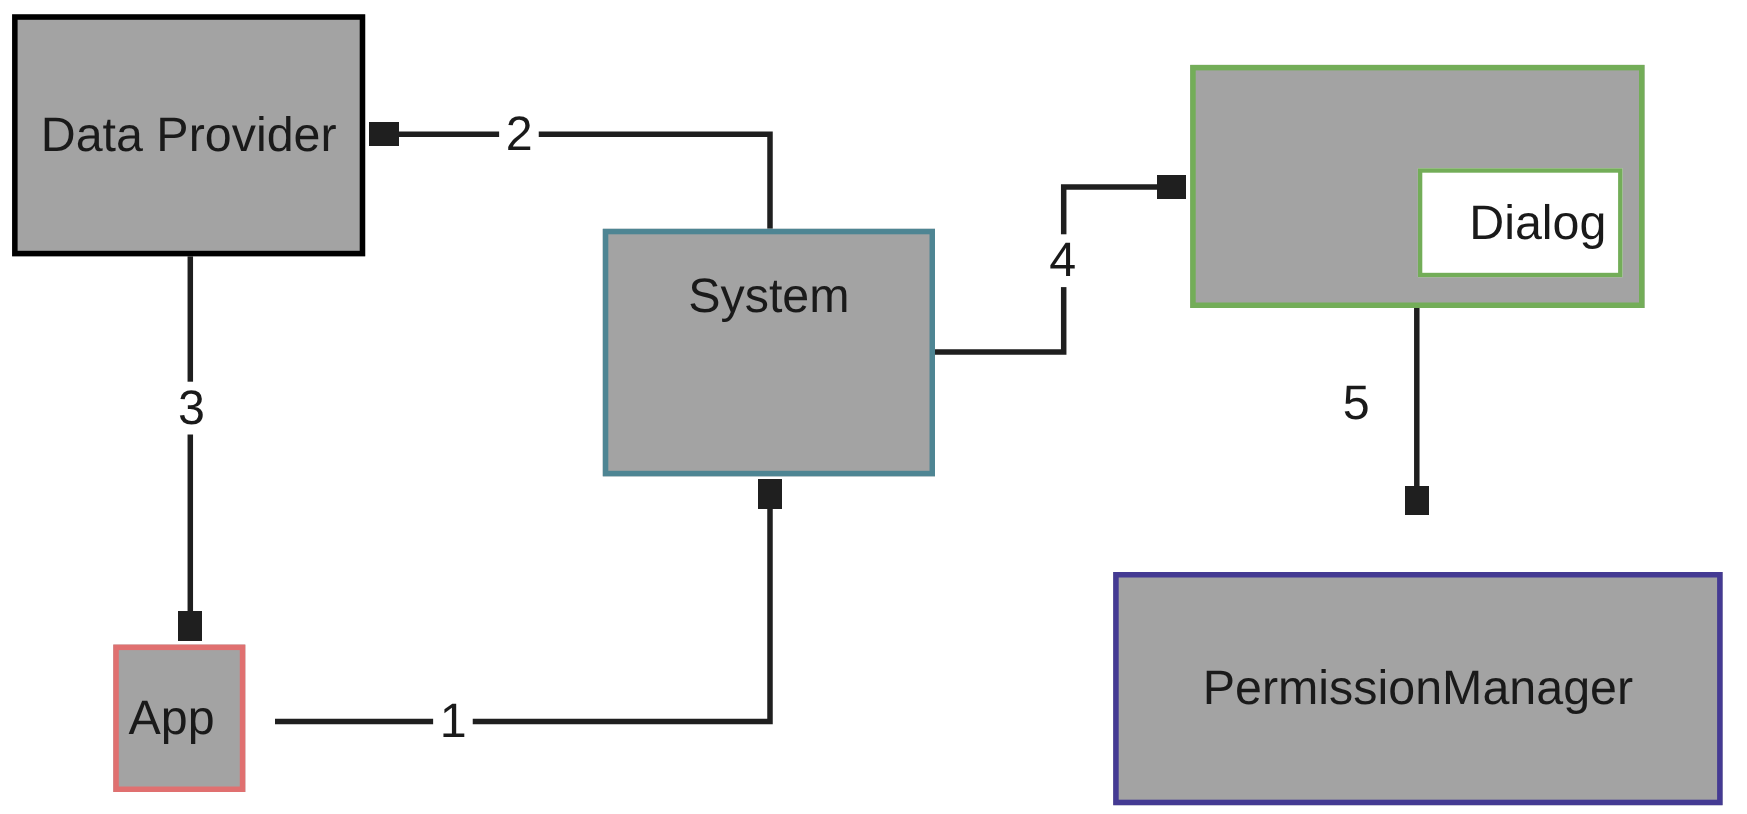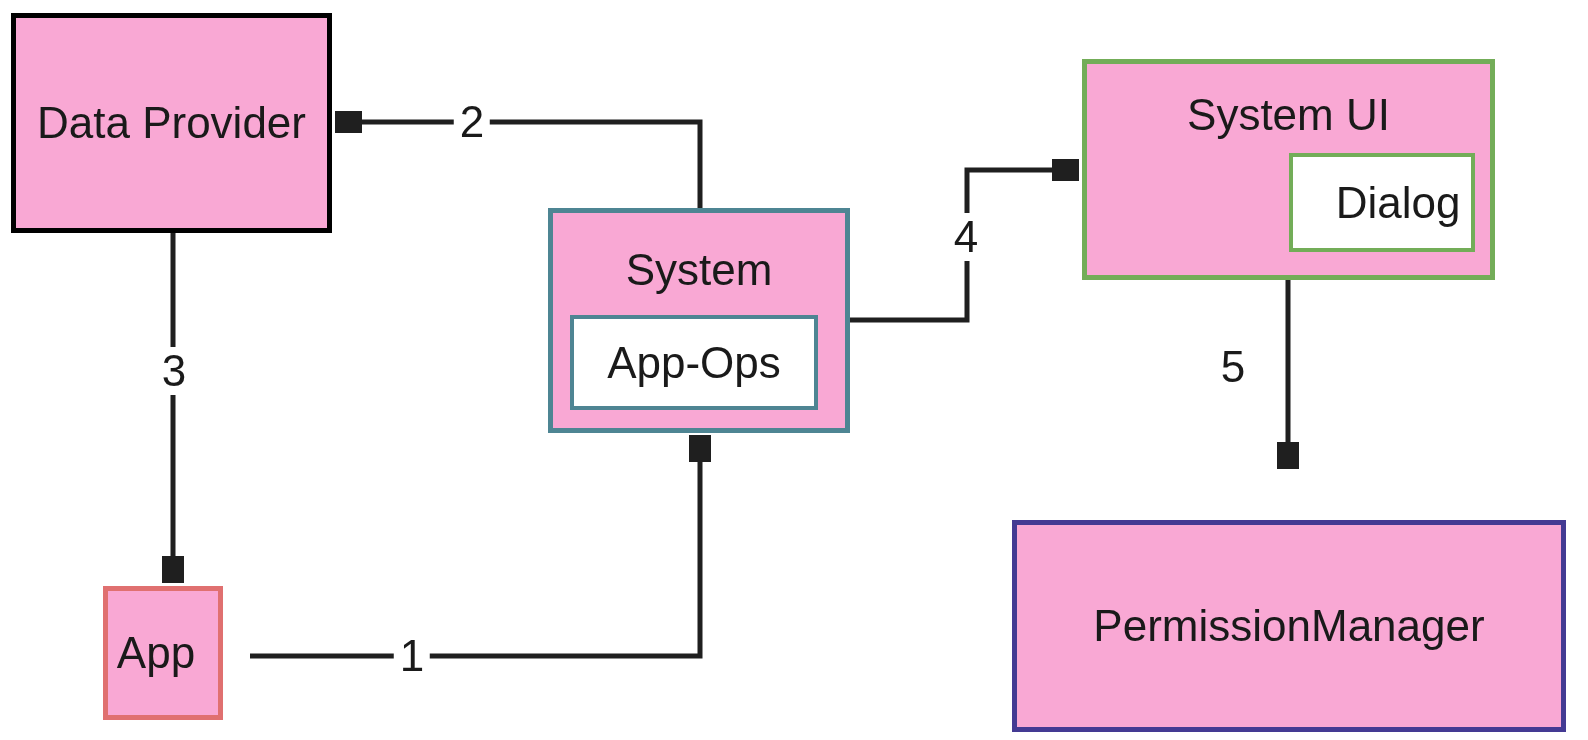--- a/index.html
+++ b/index.html
@@ -25,21 +25,21 @@
     height: 740px;
   }
   .edges-svg path {
     fill: none;
     stroke: #1f1f1f;
     stroke-width: 5;
   }
   .node {
     position: absolute;
     box-sizing: border-box;
-    background: #f9a8d4;
+    background: #a3a3a3;
     color: #1a1a1a;
     font-size: 44px;
   }
   .node .label-line {
     display: block;
     text-align: center;
     line-height: 46px;
     white-space: nowrap;
   }
   .node.centered {
@@ -100,27 +100,23 @@
     <path d="M850,320 H967 V170 H1077" marker-end="url(#ah)" style="stroke: rgb(31, 31, 31);"></path>
     <path d="M1288,280 V467" marker-end="url(#ah)" style="stroke: rgb(31, 31, 31);"></path>
   </svg>
 
   <div class="node centered n-data-provider" style="border-color: rgb(0, 0, 0);">
     <span class="label-line">Data Provider</span>
   </div>
 
   <div class="node n-system" style="border-color: rgb(78, 133, 147);">
     <span class="label-line">System</span>
-    <div class="inner-box" style="border-color: rgb(78, 133, 147);">
-      <span>App-Ops</span>
-    </div>
   </div>
 
   <div class="node n-system-ui" style="border-color: rgb(115, 173, 88);">
-    <span class="label-line">System UI</span>
     <div class="inner-box" style="border-color: rgb(115, 173, 88);">
       <span>Dialog</span>
     </div>
   </div>
 
   <div class="node centered n-permission-manager" style="border-color: rgb(68, 58, 147); margin-top: 48px;">
     <span class="label-line">PermissionManager</span>
   </div>
 
   <div class="node centered n-app" style="border-color: rgb(224, 112, 112);">

